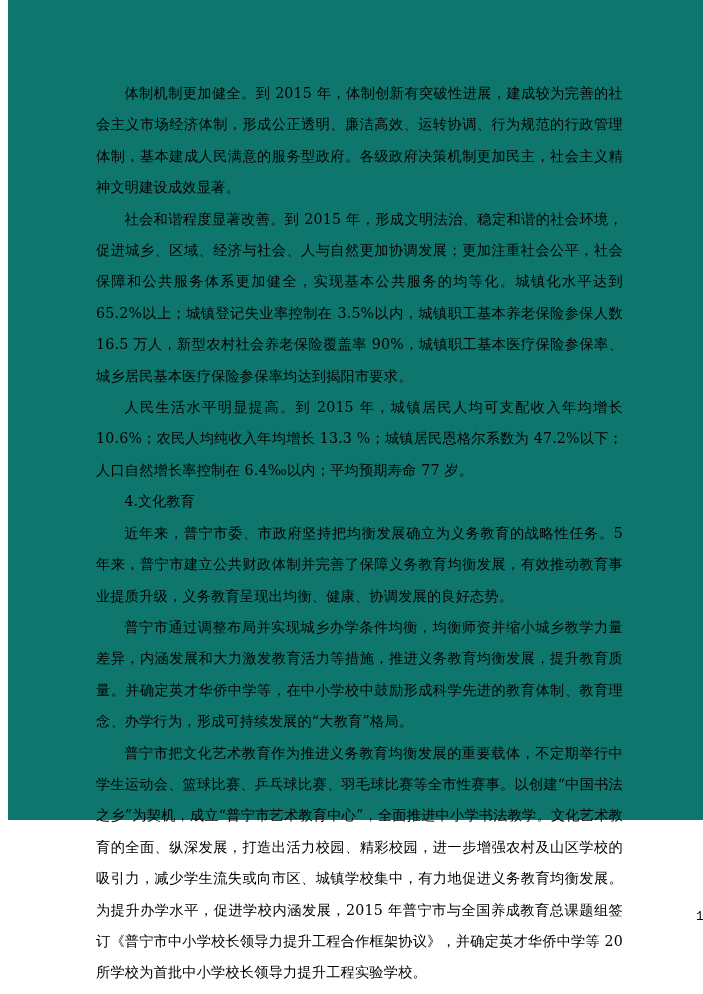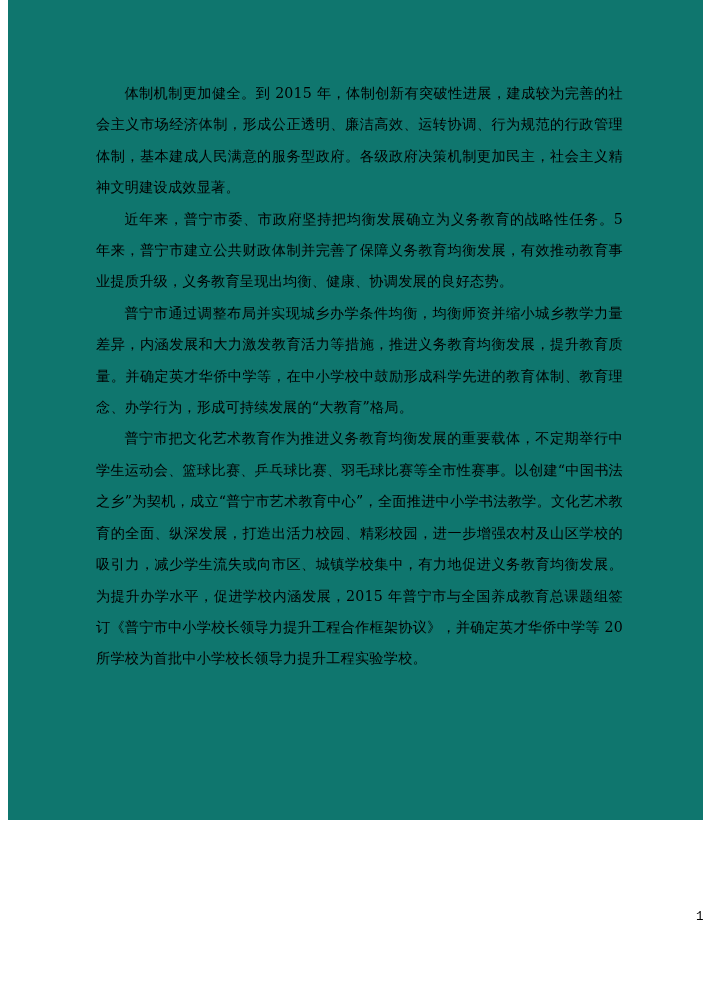--- a/index.html
+++ b/index.html
@@ -59,22 +59,25 @@
   }
 </style>
 </head>
 <body>
 
 <div class="page">
   <div class="content">
 
     <p class="para">体制机制更加健全。到 2015 年，体制创新有突破性进展，建成较为完善的社会主义市场经济体制，形成公正透明、廉洁高效、运转协调、行为规范的行政管理体制，基本建成人民满意的服务型政府。各级政府决策机制更加民主，社会主义精神文明建设成效显著。</p>
 
+    <p class="para">社会和谐程度显著改善。到 2015 年，形成文明法治、稳定和谐的社会环境，促进城乡、区域、经济与社会、人与自然更加协调发展；更加注重社会公平，社会保障和公共服务体系更加健全，实现基本公共服务的均等化。城镇化水平达到 65.2%以上；城镇登记失业率控制在 3.5%以内，城镇职工基本养老保险参保人数 16.5 万人，新型农村社会养老保险覆盖率 90%，城镇职工基本医疗保险参保率、城乡居民基本医疗保险参保率均达到揭阳市要求。</p>
 
+    <p class="para">人民生活水平明显提高。到 2015 年，城镇居民人均可支配收入年均增长 10.6%；农民人均纯收入年均增长 13.3 %；城镇居民恩格尔系数为 47.2%以下；人口自然增长率控制在 6.4‰以内；平均预期寿命 77 岁。</p>
 
+    <h2 class="heading">4.文化教育</h2>
 
     <p class="para">近年来，普宁市委、市政府坚持把均衡发展确立为义务教育的战略性任务。5 年来，普宁市建立公共财政体制并完善了保障义务教育均衡发展，有效推动教育事业提质升级，义务教育呈现出均衡、健康、协调发展的良好态势。</p>
 
     <p class="para">普宁市通过调整布局并实现城乡办学条件均衡，均衡师资并缩小城乡教学力量差异，内涵发展和大力激发教育活力等措施，推进义务教育均衡发展，提升教育质量。并确定英才华侨中学等，在中小学校中鼓励形成科学先进的教育体制、教育理念、办学行为，形成可持续发展的“大教育”格局。</p>
 
     <p class="para">普宁市把文化艺术教育作为推进义务教育均衡发展的重要载体，不定期举行中学生运动会、篮球比赛、乒乓球比赛、羽毛球比赛等全市性赛事。以创建“中国书法之乡”为契机，成立“普宁市艺术教育中心”，全面推进中小学书法教学。文化艺术教育的全面、纵深发展，打造出活力校园、精彩校园，进一步增强农村及山区学校的吸引力，减少学生流失或向市区、城镇学校集中，有力地促进义务教育均衡发展。为提升办学水平，促进学校内涵发展，2015 年普宁市与全国养成教育总课题组签订《普宁市中小学校长领导力提升工程合作框架协议》，并确定英才华侨中学等 20 所学校为首批中小学校长领导力提升工程实验学校。</p>
 
   </div>
 
   <div class="page-number">17</div>

